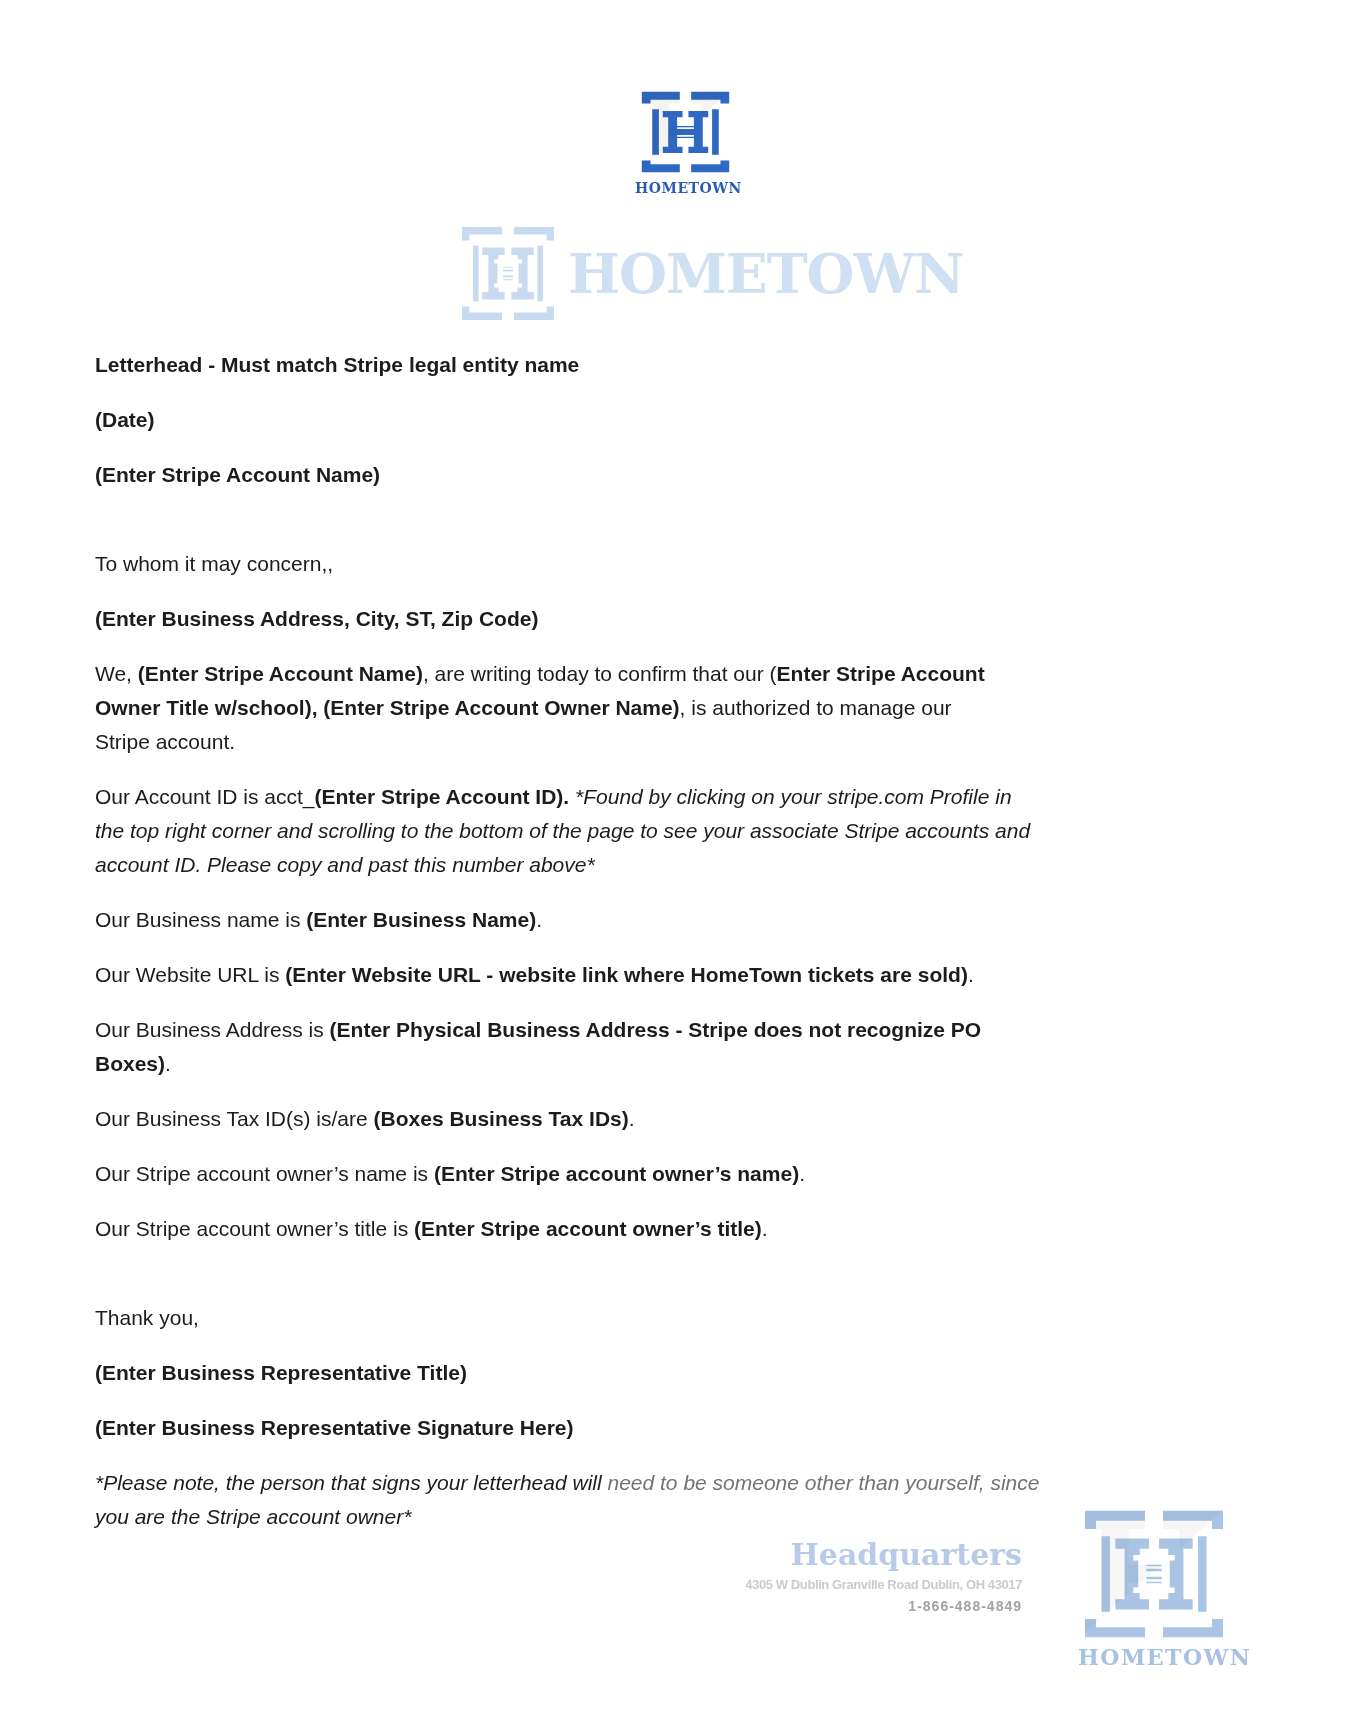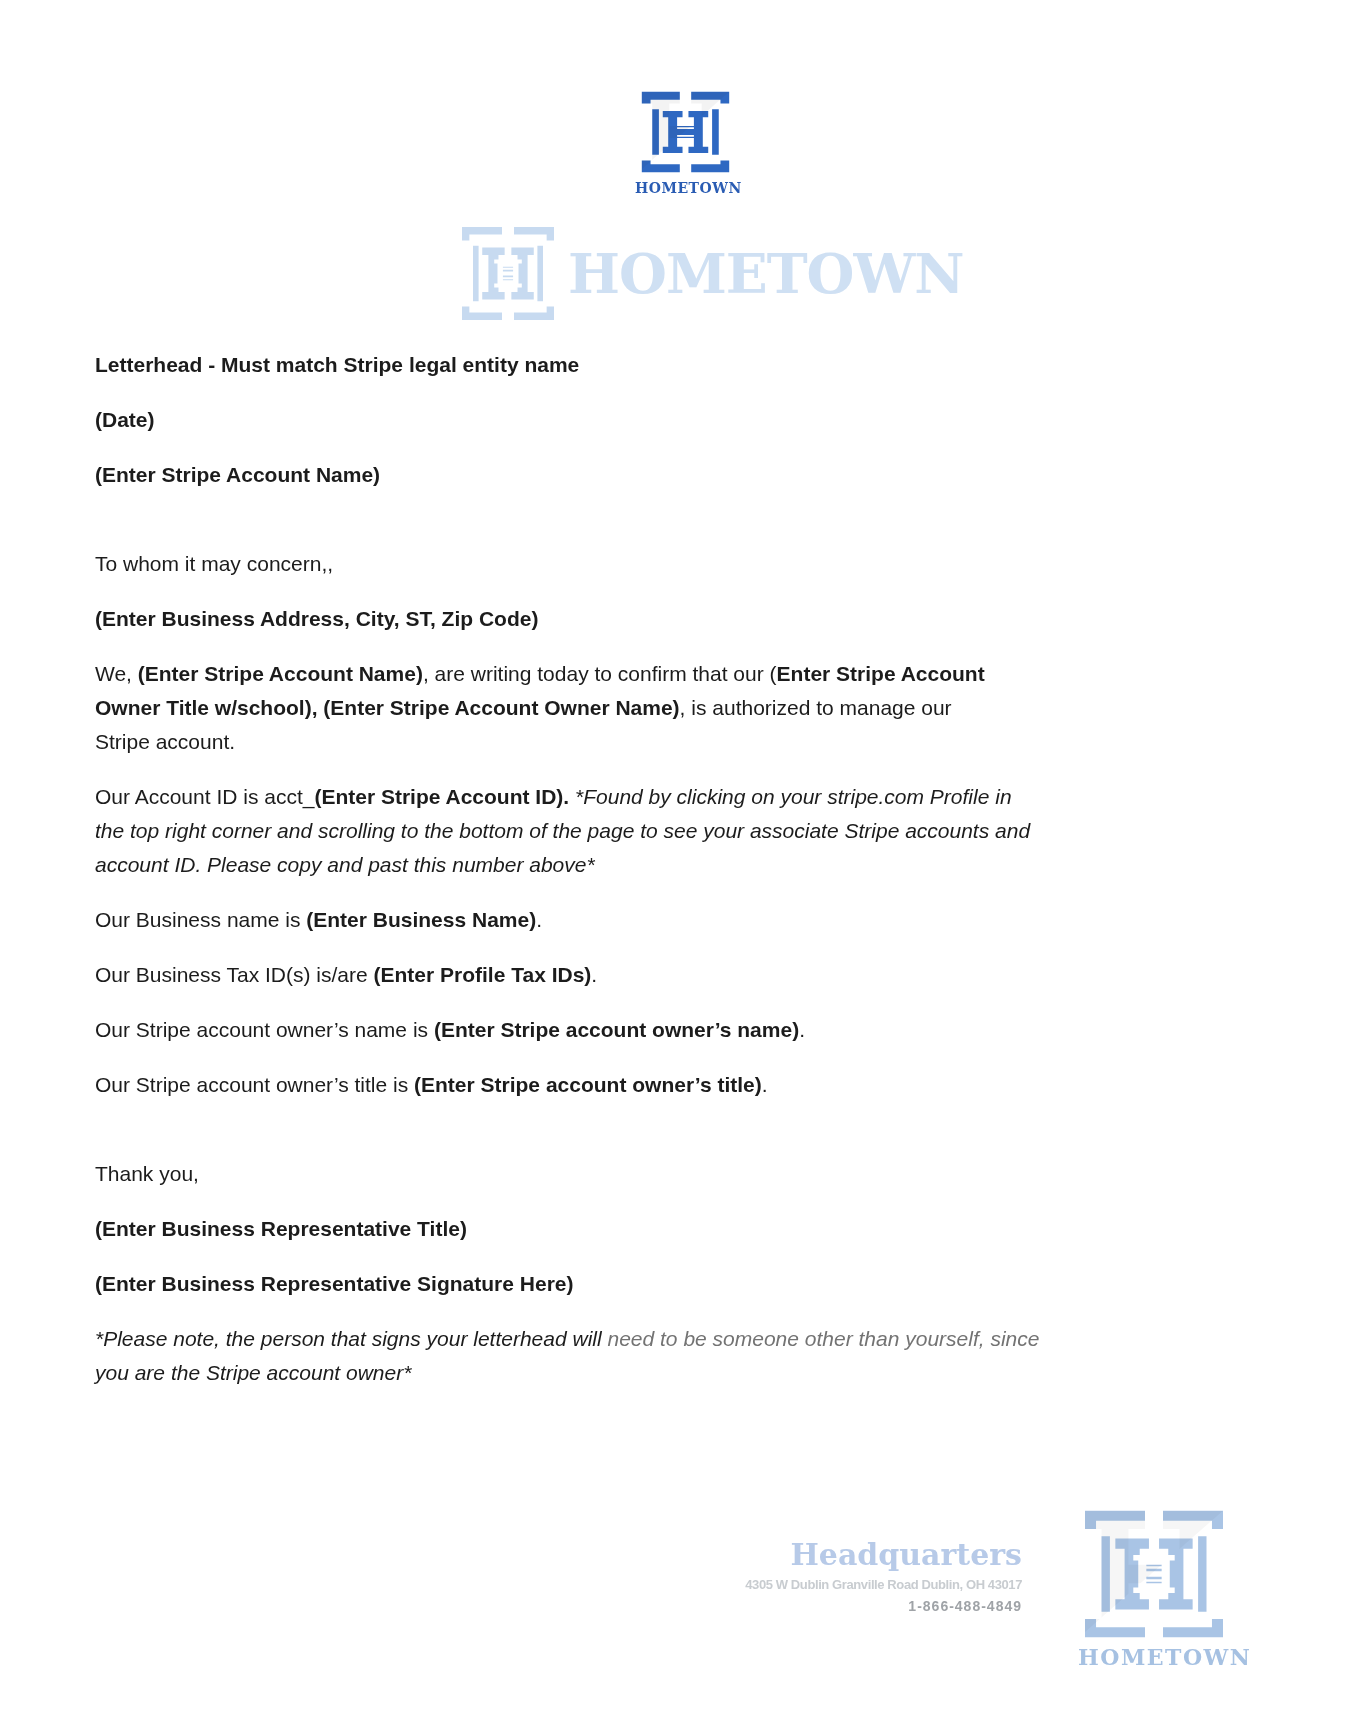--- a/index.html
+++ b/index.html
@@ -92,21 +92,23 @@
 
   <div class="letter-body" id="letter-body">
       <p class="para"><span style="font-weight: 700;">Letterhead - Must match Stripe legal entity name</span></p>
       <p class="para"><span style="font-weight: 700;">(Date)</span></p>
       <p class="para"><span style="font-weight: 700;">(Enter Stripe Account Name)</span></p>
       <p class="para gap"><span>To whom it may concern,,</span></p>
       <p class="para"><span style="font-weight: 700;">(Enter Business Address, City, ST, Zip Code)</span></p>
       <p class="para"><span>We, </span><span style="font-weight: 700;">(Enter Stripe Account Name)</span><span>, are writing today to confirm that our (</span><span style="font-weight: 700;">Enter Stripe Account</span><br><span style="font-weight: 700;">Owner Title w/school), (Enter Stripe Account Owner Name)</span><span>, is authorized to manage our</span><br><span>Stripe account.</span></p>
       <p class="para"><span>Our Account ID is acct_</span><span style="font-weight: 700;">(Enter Stripe Account ID).</span><span> </span><span style="font-style: italic;">*Found by clicking on your stripe.com Profile in</span><br><span style="font-style: italic;">the top right corner and scrolling to the bottom of the page to see your associate Stripe accounts and</span><br><span style="font-style: italic;">account ID. Please copy and past this number above*</span></p>
       <p class="para"><span>Our Business name is </span><span style="font-weight: 700;">(Enter Business Name)</span><span>.</span></p>
-      <p class="para"><span>Our Business Tax ID(s) is/are </span><span style="font-weight: 700;">(Enter Profile Tax IDs)</span><span>.</span></p>
+      <p class="para"><span>Our Website URL is </span><span style="font-weight: 700;">(Enter Website URL - website link where HomeTown tickets are sold)</span><span>.</span></p>
+      <p class="para"><span>Our Business Address is </span><span style="font-weight: 700;">(Enter Physical Business Address - Stripe does not recognize PO</span><br><span style="font-weight: 700;">Boxes)</span><span>.</span></p>
+      <p class="para"><span>Our Business Tax ID(s) is/are </span><span style="font-weight: 700;">(Boxes Business Tax IDs)</span><span>.</span></p>
       <p class="para"><span>Our Stripe account owner’s name is </span><span style="font-weight: 700;">(Enter Stripe account owner’s name)</span><span>.</span></p>
       <p class="para"><span>Our Stripe account owner’s title is </span><span style="font-weight: 700;">(Enter Stripe account owner’s title)</span><span>.</span></p>
       <p class="para gap"><span>Thank you,</span></p>
       <p class="para"><span style="font-weight: 700;">(Enter Business Representative Title)</span></p>
       <p class="para"><span style="font-weight: 700;">(Enter Business Representative Signature Here)</span></p>
       <p class="para"><span style="font-style: italic;">*Please note, the person that signs your letterhead will </span><span style="font-style: italic; color: #737373;">need to be someone other than yourself, since</span><br><span style="font-style: italic;">you are the Stripe account owner*</span></p>
     </div>
 
   <div class="hq-block">
     <div class="hq-title">Headquarters</div>

